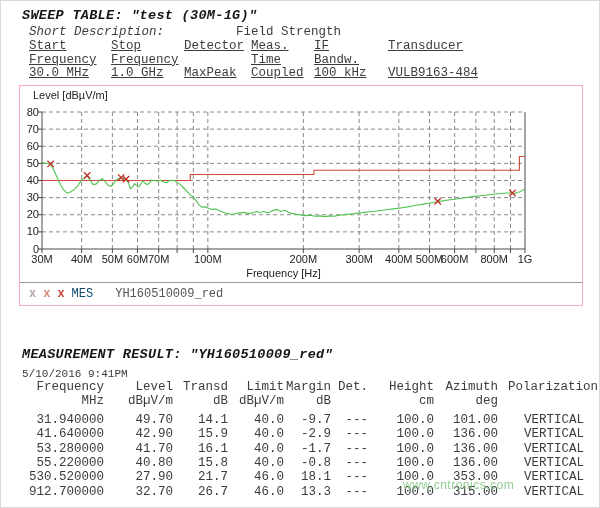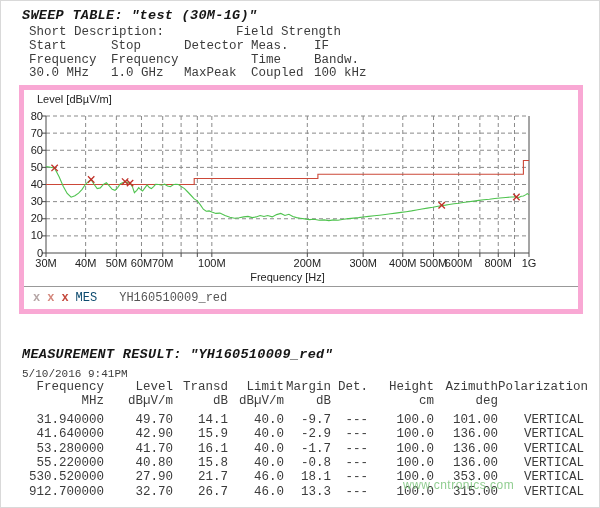--- a/index.html
+++ b/index.html
@@ -5,43 +5,43 @@
   html,body{margin:0;padding:0;background:#fff;}
   #page{position:relative;width:600px;height:508px;background:#ffffff;border:1px solid #d9d9d9;
         box-sizing:border-box;overflow:hidden;
         font-family:"Liberation Mono","DejaVu Sans Mono",monospace;color:#3c3c3c;}
   .rtitle{font-weight:bold;font-style:italic;font-size:13.5px;color:#161616;letter-spacing:.3px;white-space:nowrap;}
 
   
   #sweep{position:absolute;left:21px;top:7px;}
   .sbody{margin-left:7px;margin-top:3px;font-size:12.5px;line-height:13.8px;}
   .srow{white-space:nowrap;}
-  .sdlabel{display:inline-block;width:207px;}
-  .scol{display:inline-block;vertical-align:top;}
+  .sdlabel{display:inline-block;width:207px;font-style:italic;}
+  .scol{display:inline-block;vertical-align:top;text-decoration:underline;}
   .scell{height:13.8px;white-space:nowrap;}
   .sc0{width:82px}.sc1{width:73px}.sc2{width:67px}.sc3{width:63px}.sc4{width:74px}.sc5{width:150px}
 
   
-  #chartbox{position:absolute;left:18px;top:84px;width:564px;border:5px solid #f9a8d4;background:#fff;box-sizing:border-box;}
+  #chartbox{position:absolute;left:18px;top:84px;width:564px;border:1px solid #f9a8d4;background:#fff;box-sizing:border-box;}
   #chart-svg-container{display:block;height:196px;}
   #legend{border-top:1px solid #999;height:22px;line-height:22px;padding-left:9px;font-size:12px;color:#555;white-space:nowrap;}
   .lg-x{display:inline-block;margin-right:7px;font-weight:bold;}
   #legend-label{margin-right:22px;color:#0c4a6e;}
 
   
   #meas{position:absolute;left:21px;top:346px;}
   #meas-date{font-size:11px;margin-top:6px;}
   #mtable{font-size:12.5px;margin-top:0;}
   .mrow{white-space:nowrap;line-height:14.4px;height:14.4px;}
   .mrow span{display:inline-block;text-align:right;vertical-align:top;box-sizing:border-box;}
   .mc0{width:82px}.mc1{width:69px}.mc2{width:55px}.mc3{width:56px}.mc4{width:47px}
   .mc5{width:37px;text-align:center;}
   .mc6{width:66px}.mc7{width:64px}
   .mc8{text-align:left !important;}
-  .mhead .mc8{}
+  .mhead .mc8{padding-left:10px;}
   .mdata .mc8{padding-left:26px;}
   #mrows{margin-top:4px;}
 
   #watermark{position:absolute;left:402px;top:477px;font-family:"Liberation Sans",sans-serif;
              font-size:12px;letter-spacing:.5px;color:rgba(125,196,125,.85);}
 </style>
 </head>
 <body>
 
 <div id="page">
@@ -66,20 +66,24 @@
           <div class="scell"></div>
           <div class="scell">MaxPeak</div>
         </div><div class="scol sc3">
           <div class="scell">Meas.</div>
           <div class="scell">Time</div>
           <div class="scell">Coupled</div>
         </div><div class="scol sc4">
           <div class="scell">IF</div>
           <div class="scell">Bandw.</div>
           <div class="scell">100 kHz</div>
+        </div><div class="scol sc5">
+          <div class="scell">Transducer</div>
+          <div class="scell"></div>
+          <div class="scell">VULB9163-484</div>
         </div>
       </div>
     </div>
   </section>
 
   <section id="chartbox">
     <div id="chart-svg-container"><svg width="562" height="196" viewBox="0 0 562 196" xmlns="http://www.w3.org/2000/svg">
           <g>
             <line x1="22" y1="145.875" x2="505" y2="145.875" stroke="#8a8a8a" stroke-width="1" stroke-dasharray="4 3"></line>
             <line x1="22" y1="128.75" x2="505" y2="128.75" stroke="#8a8a8a" stroke-width="1" stroke-dasharray="4 3"></line>

